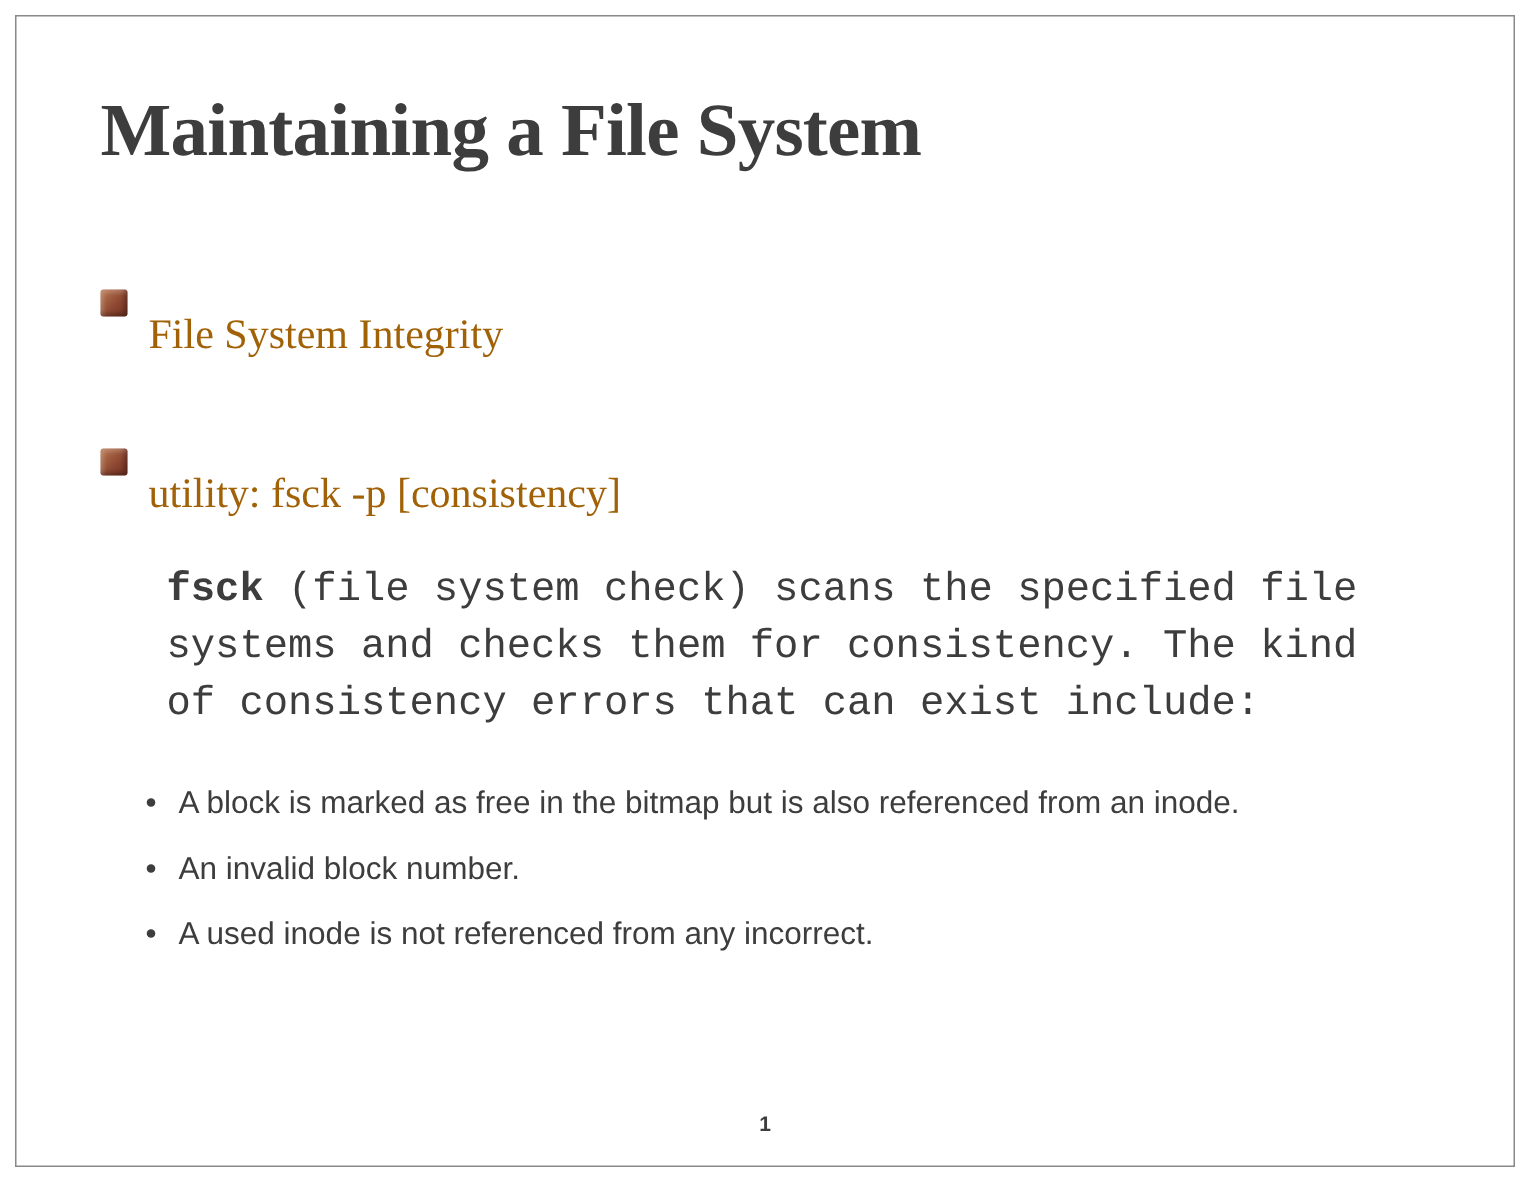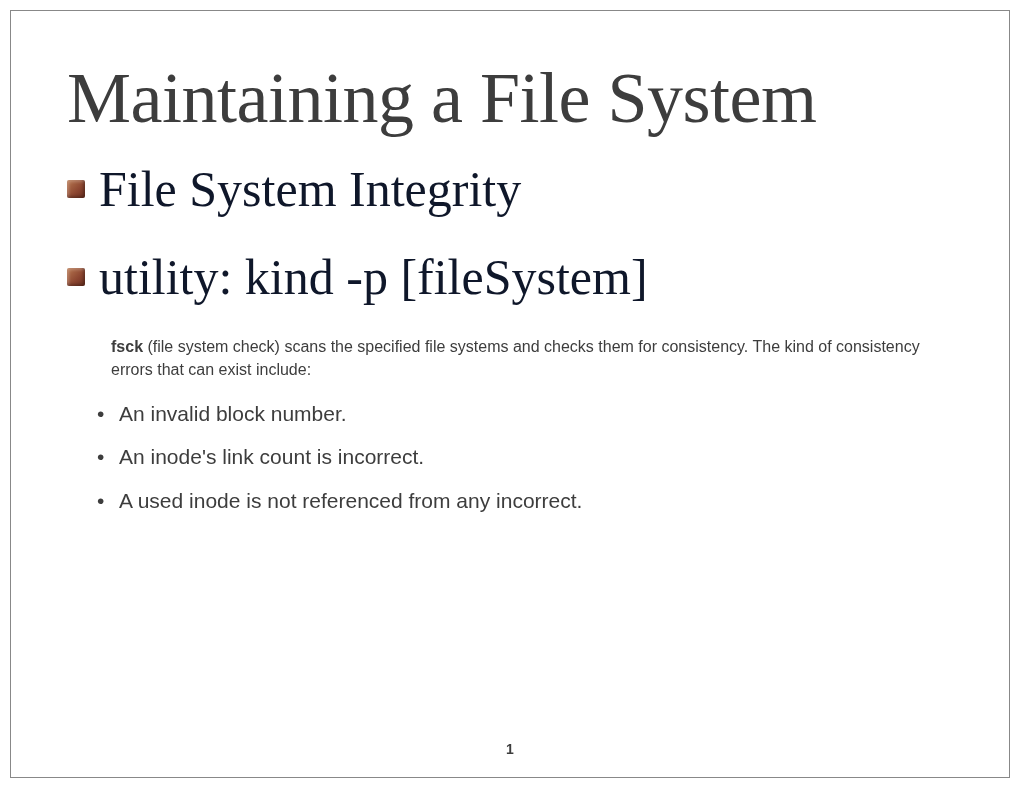--- a/index.html
+++ b/index.html
@@ -17,52 +17,53 @@
       padding: 10px;
     }
     .slide-frame {
       width: 100%;
       height: 100%;
       border: 1px solid #888;
       padding: 48px 56px 30px 56px;
       position: relative;
     }
     .title {
-      font-size: 72px;
-      font-weight: 400;
+      font-size: 50px;
+      font-weight: 700;
       color: #3d3d3d;
       line-height: 1.1;
-      margin-bottom: 22px;
+      margin-bottom: 50px;
       letter-spacing: -0.5px;
     }
     .bullet-row {
       display: flex;
       align-items: center;
       margin-bottom: 30px;
     }
     .bullet-icon {
       width: 18px;
       height: 18px;
       background: linear-gradient(135deg, #b87850 0%, #8b4530 60%, #6b2f20 100%);
       border-radius: 2px;
       margin-right: 14px;
       flex-shrink: 0;
       box-shadow: inset -2px -2px 3px rgba(0,0,0,0.25), inset 2px 2px 3px rgba(255,255,255,0.2);
     }
     .bullet-text {
-      font-size: 50px;
-      color: #0f172a;
+      font-size: 28px;
+      color: #a16207;
       font-weight: 400;
+      margin-top: 44px;
     }
     .description {
-      font-family: Liberation Sans, sans-serif;
-      font-size: 16px;
+      font-family: Liberation Mono, monospace;
+      font-size: 27px;
       color: #3d3d3d;
       line-height: 1.4;
-      margin: 0 0 18px 44px;
+      margin: 0 0 32px 44px;
     }
     .description .bold {
       font-weight: bold;
     }
     .list {
       list-style: none;
       margin-left: 30px;
     }
     .list li {
       font-family: Verdana, Geneva, sans-serif;
@@ -99,27 +100,27 @@
 <div class="slide-frame">
   <h1 class="title">Maintaining a File System</h1>
 
   <div class="bullet-row">
     <div class="bullet-icon"></div>
     <div class="bullet-text">File System Integrity</div>
   </div>
 
   <div class="bullet-row">
     <div class="bullet-icon"></div>
-    <div class="bullet-text">utility:  kind  -p  [fileSystem]</div>
+    <div class="bullet-text">utility:  fsck  -p  [consistency]</div>
   </div>
 
   <p class="description">
     <span class="bold">fsck</span><span> (file system check) scans the specified file systems and checks them for consistency. The kind of consistency errors that can exist include:</span>
   </p>
 
   <ul class="list">
+    <li>A block is marked as free in the bitmap but is also referenced from an inode.</li>
     <li>An invalid block number.</li>
-    <li>An inode's link count is incorrect.</li>
     <li>A used inode is not referenced from any incorrect.</li>
   </ul>
 
   <div class="page-number">1</div>
 </div>
 
 </body></html>

